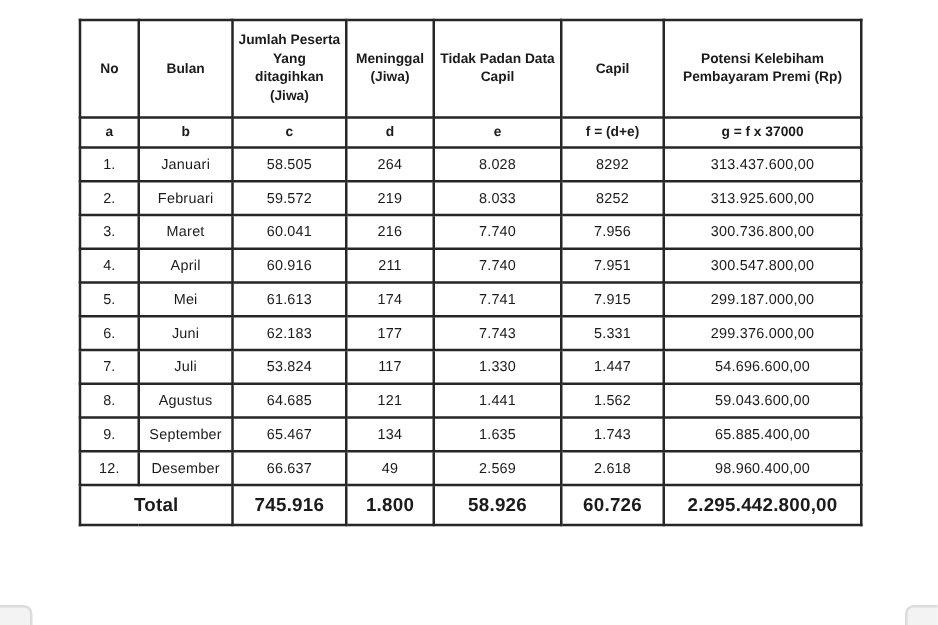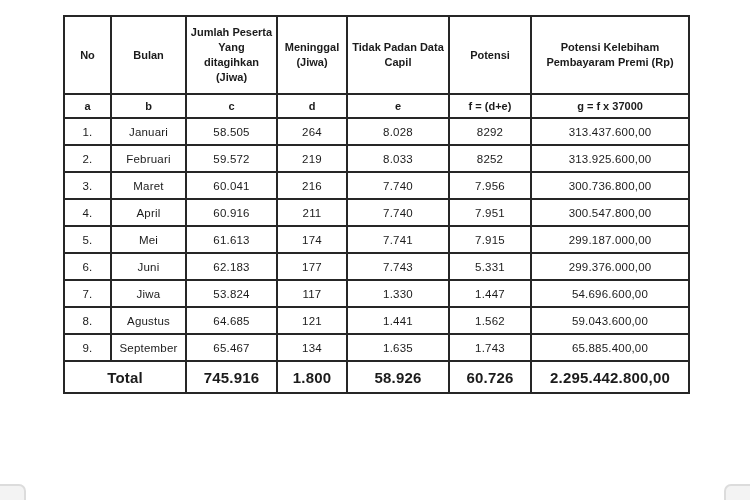--- a/index.html
+++ b/index.html
@@ -78,21 +78,21 @@
       <col style="width:82px">
       <col style="width:158px">
     </colgroup>
     <thead>
       <tr class="hdr">
         <th>No</th>
         <th>Bulan</th>
         <th>Jumlah Peserta Yang ditagihkan (Jiwa)</th>
         <th>Meninggal (Jiwa)</th>
         <th>Tidak Padan Data Capil</th>
-        <th>Potensi</th>
+        <th>Capil</th>
         <th>Potensi Kelebiham Pembayaram Premi (Rp)</th>
       </tr>
       <tr class="sub">
         <td>a</td>
         <td>b</td>
         <td>c</td>
         <td>d</td>
         <td>e</td>
         <td>f = (d+e)</td>
         <td>g = f x 37000</td>
@@ -148,21 +148,21 @@
           <td>6.</td>
           <td>Juni</td>
           <td>62.183</td>
           <td>177</td>
           <td>7.743</td>
           <td>5.331</td>
           <td>299.376.000,00</td>
         </tr>
         <tr>
           <td>7.</td>
-          <td>Jiwa</td>
+          <td>Juli</td>
           <td>53.824</td>
           <td>117</td>
           <td>1.330</td>
           <td>1.447</td>
           <td>54.696.600,00</td>
         </tr>
         <tr>
           <td>8.</td>
           <td>Agustus</td>
           <td>64.685</td>
@@ -172,20 +172,29 @@
           <td>59.043.600,00</td>
         </tr>
         <tr>
           <td>9.</td>
           <td>September</td>
           <td>65.467</td>
           <td>134</td>
           <td>1.635</td>
           <td>1.743</td>
           <td>65.885.400,00</td>
+        </tr>
+        <tr>
+          <td>12.</td>
+          <td>Desember</td>
+          <td>66.637</td>
+          <td>49</td>
+          <td>2.569</td>
+          <td>2.618</td>
+          <td>98.960.400,00</td>
         </tr>
       </tbody>
     <tfoot>
       <tr class="total">
         <td colspan="2">Total</td>
         <td>745.916</td>
         <td>1.800</td>
         <td>58.926</td>
         <td>60.726</td>
         <td>2.295.442.800,00</td>

